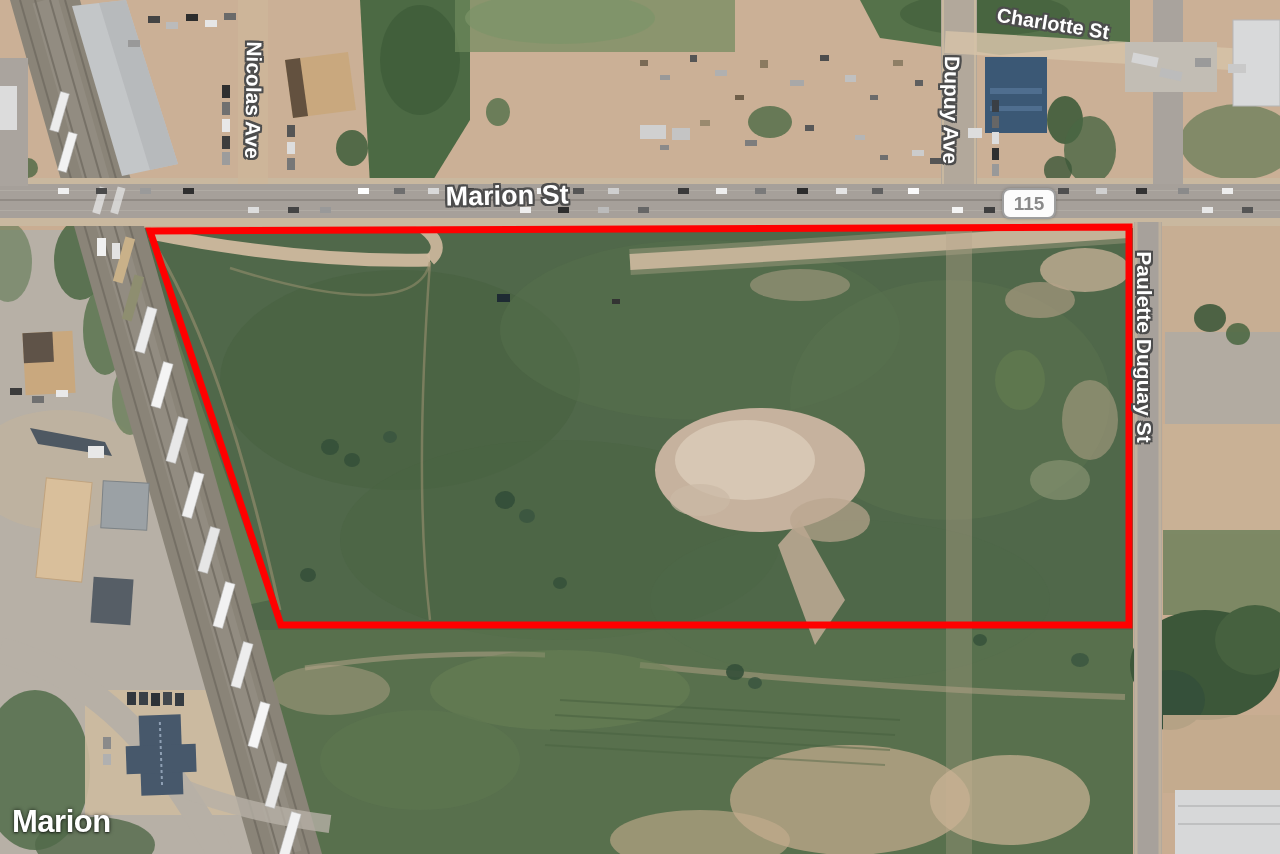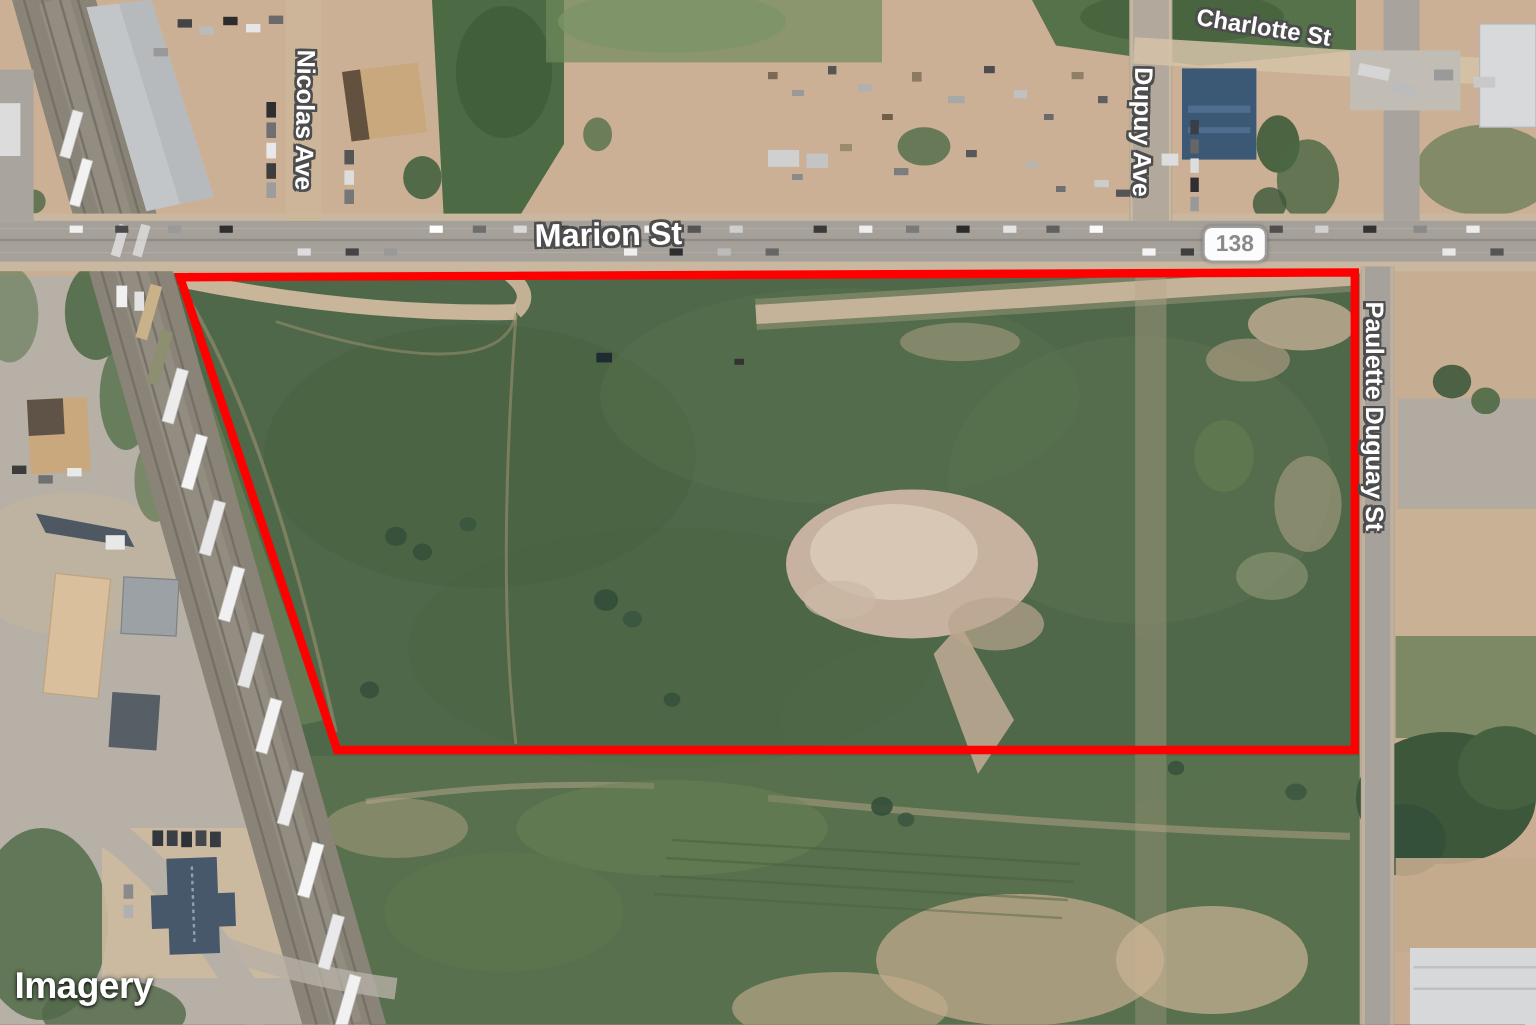--- a/index.html
+++ b/index.html
@@ -358,19 +358,19 @@
   <polygon points="150,231 1129,227 1129,625 281,625" fill="none" stroke="#ff0000" stroke-width="7" stroke-linejoin="miter"></polygon>
 </svg>
 
   <div class="maplabel lbl-charlotte">Charlotte St</div>
   <div class="maplabel lbl-nicolas">Nicolas Ave</div>
   <div class="maplabel lbl-marion">Marion St</div>
   <div class="maplabel lbl-dupuy">Dupuy Ave</div>
   <div class="maplabel lbl-paulette">Paulette Duguay St</div>
 
   <div class="shield">
-    <span>138</span>
+    <span>115</span>
   </div>
 
-  <div class="google-logo">Imagery</div>
+  <div class="google-logo">Marion</div>
 
 
 </div>
 
 </body></html>

